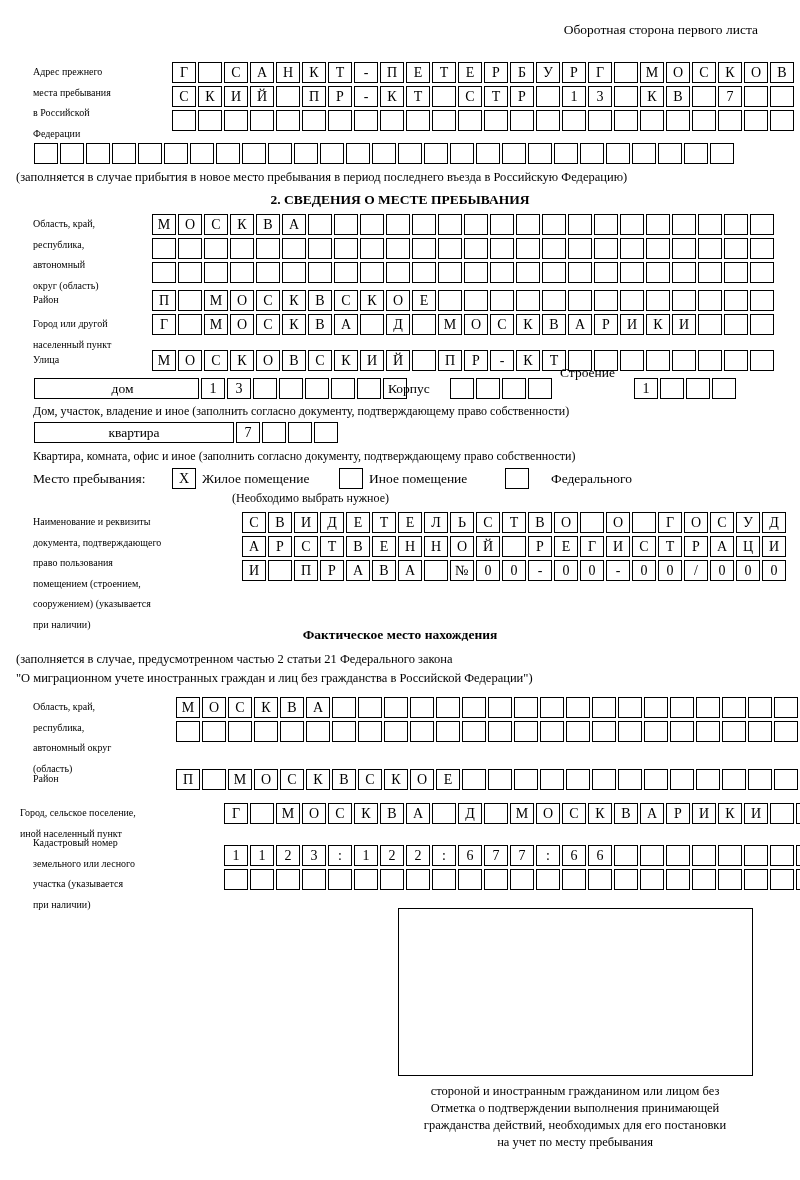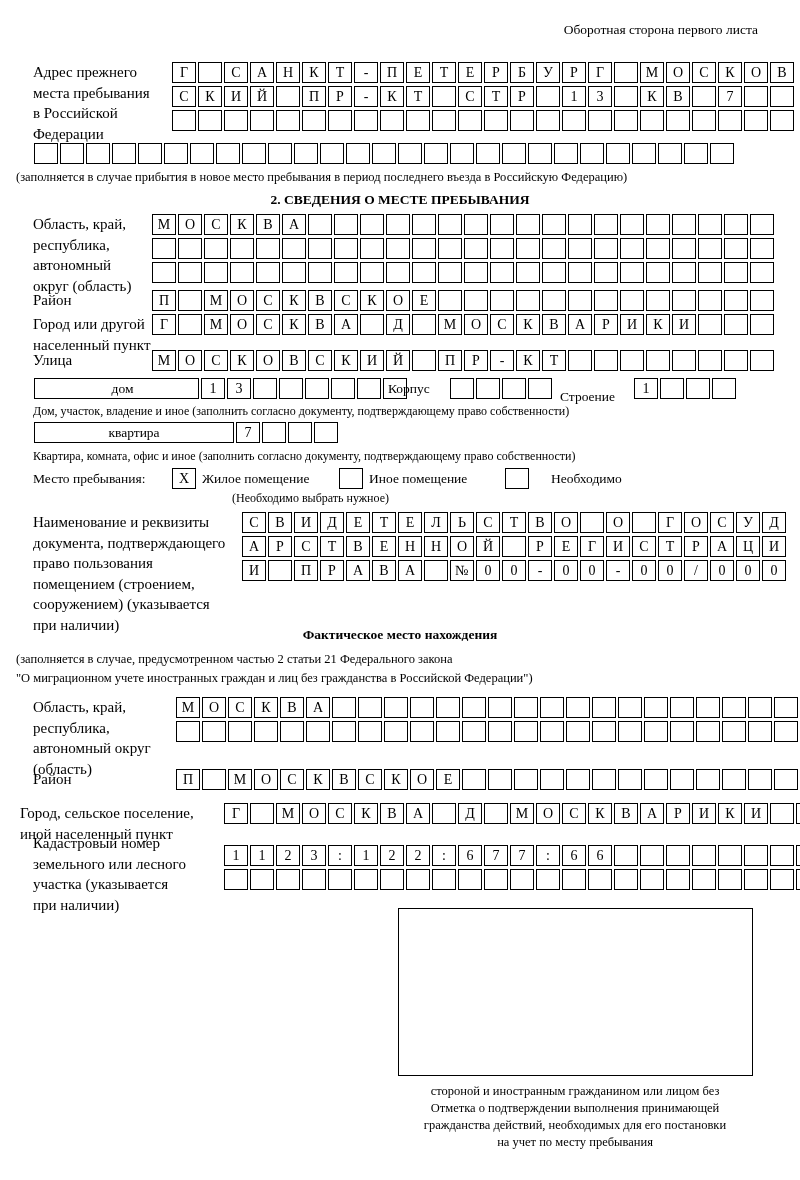--- a/index.html
+++ b/index.html
@@ -21,21 +21,21 @@
     height: 1180px;
   }
   .hdr-right {
     position: absolute;
     right: 42px;
     top: 22px;
     font-size: 13.5px;
   }
   .lbl-block {
     position: absolute;
-    font-size: 15px;
+    font-size: 10px;
     line-height: 20.5px;
   }
   .boxes {
     position: absolute;
     display: flex;
   }
   .bx {
     width: 24px;
     height: 21px;
     border: 1px solid #000;
@@ -400,21 +400,21 @@
       <div class="bx blank"></div>
       <div class="bx blank"></div>
     </div>
   <div class="inline-lbl" style="left:388px; top:378px;">Корпус</div>
   <div class="boxes" id="s2-korpus" style="left:450px; top:378px;">
       <div class="bx blank"></div>
       <div class="bx blank"></div>
       <div class="bx blank"></div>
       <div class="bx blank"></div>
     </div>
-  <div class="inline-lbl" style="left:560px; top:386px;">Строение</div>
+  <div class="inline-lbl" style="left:560px; top:362px;">Строение</div>
   <div class="boxes" id="s2-stroenie" style="left:634px; top:378px;">
       <div class="bx">1</div>
       <div class="bx blank"></div>
       <div class="bx blank"></div>
       <div class="bx blank"></div>
     </div>
 
   <div class="lbl-block small" style="left:33px; top:401px;">Дом, участок, владение и иное (заполнить согласно документу, подтверждающему право собственности)</div>
 
   <div class="wide-field" style="left:34px; top:422px; width:200px;">квартира</div>
@@ -425,21 +425,21 @@
       <div class="bx blank"></div>
     </div>
   <div class="lbl-block small" style="left:33px; top:446px;">Квартира, комната, офис и иное (заполнить согласно документу, подтверждающему право собственности)</div>
 
   <div class="inline-lbl" style="left:33px; top:468px;">Место пребывания:</div>
   <div class="bx" style="position:absolute; left:172px; top:468px;">X</div>
   <div class="inline-lbl" style="left:202px; top:468px;text-align:right;">Жилое помещение</div>
   <div class="bx" style="position:absolute; left:339px; top:468px;"></div>
   <div class="inline-lbl" style="left:369px; top:468px;">Иное помещение</div>
   <div class="bx" style="position:absolute; left:505px; top:468px;"></div>
-  <div class="inline-lbl" style="left:551px; top:468px;">Необходимо</div>
+  <div class="inline-lbl" style="left:551px; top:468px;">Федерального</div>
   <div class="lbl-block small" style="left:232px; top:488px;">(Необходимо выбрать нужное)</div>
 
   <div class="lbl-block" style="left:33px; top:512px;">
     <div>Наименование и реквизиты</div>
     <div>документа, подтверждающего</div>
     <div>право пользования</div>
     <div>помещением (строением,</div>
     <div>сооружением) (указывается</div>
     <div>при наличии)</div>
   </div>

